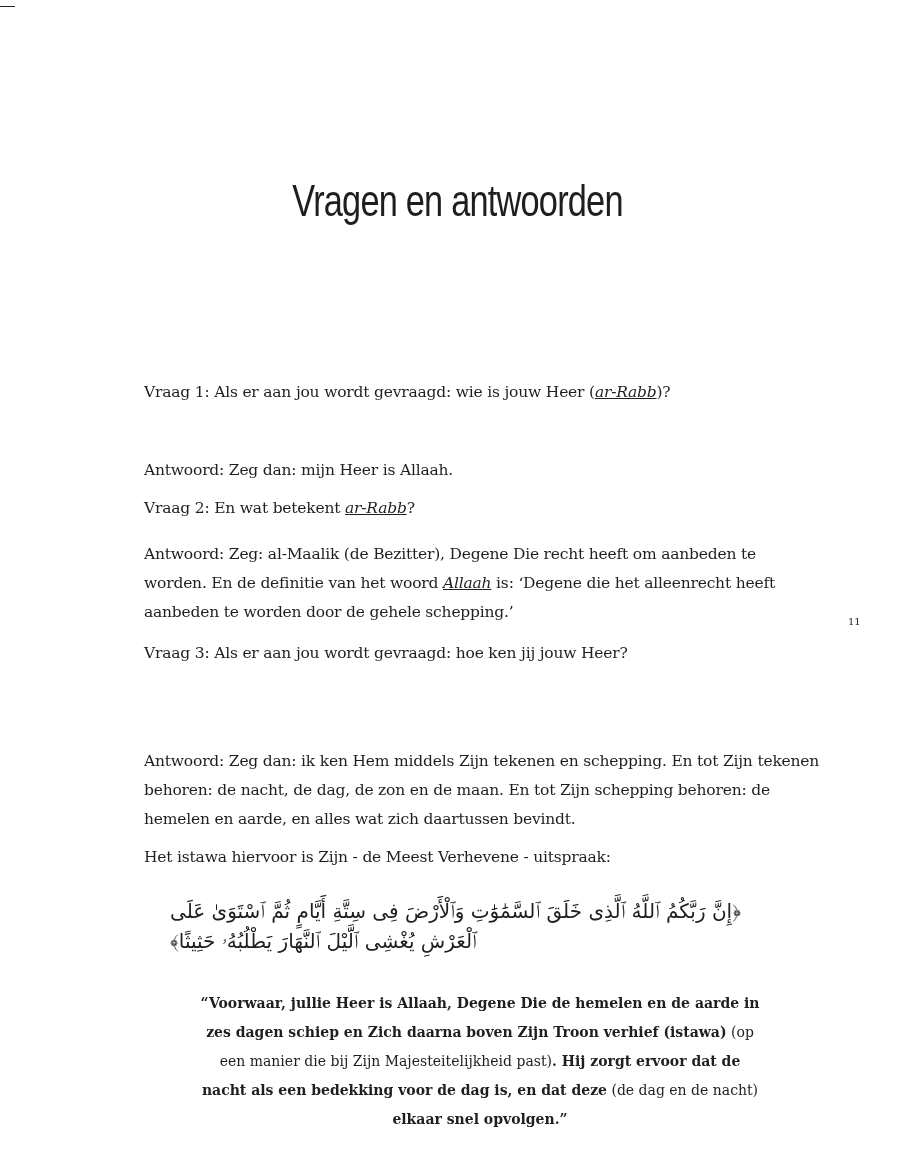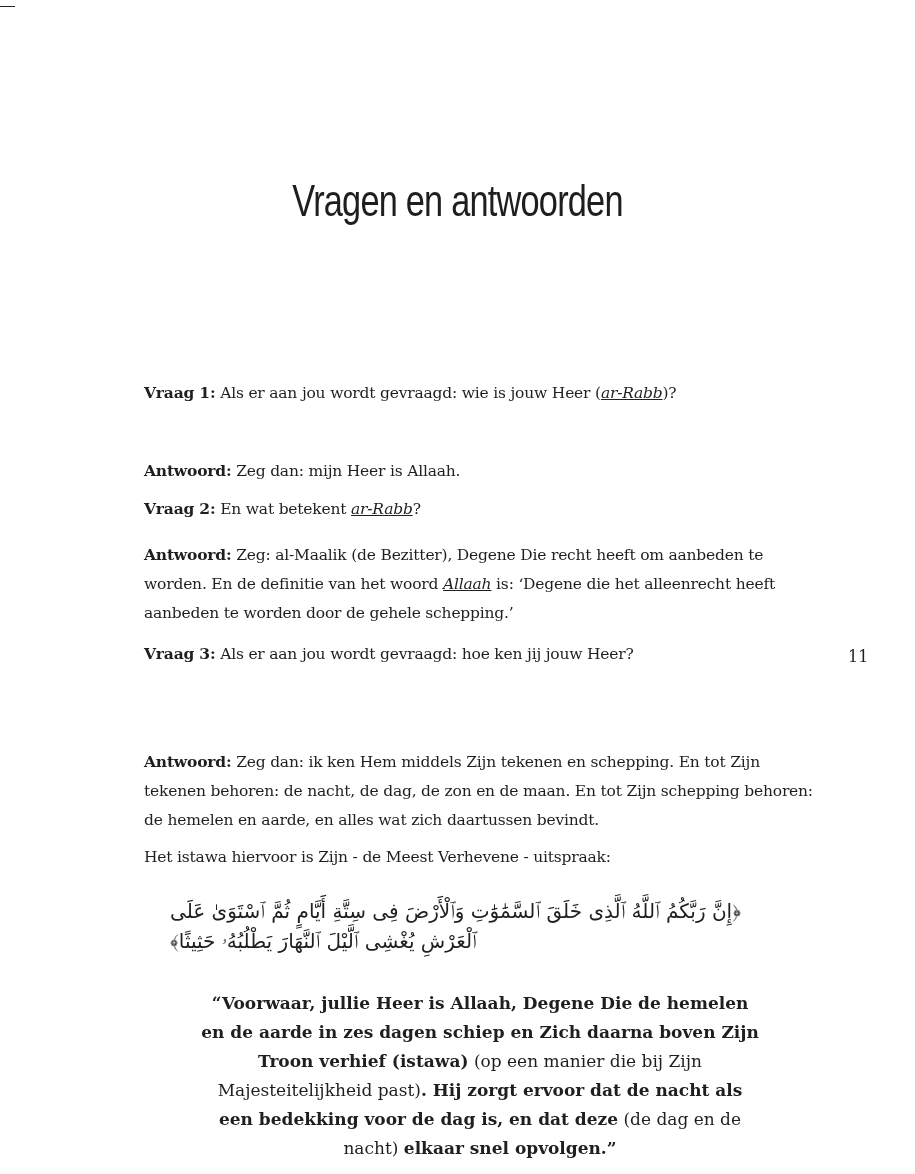--- a/index.html
+++ b/index.html
@@ -13,31 +13,31 @@
       position: absolute; left: 0; right: 0; top: 176px; text-align: center;
       font-family: "Liberation Sans", "DejaVu Sans", sans-serif;
       font-size: 44px; font-weight: normal; letter-spacing: -1px;
       transform: scaleX(0.78); transform-origin: center;
       color: #1e1e1e;
     }
     .para {
       position: absolute; left: 144px; width: 680px;
       font-size: 15.5px; line-height: 29px; letter-spacing: -0.2px;
     }
-    .para b { font-weight: bold; margin-top: 6px; }
+    .para b { font-weight: normal; margin-top: 6px; }
     .para i { font-style: italic; text-decoration: underline; }
-    .page-number { position: absolute; left: 848px; top: 647px; font-size: 16px; }
+    .page-number { position: absolute; left: 848px; top: 616px; font-size: 10px; }
     .arabic {
       position: absolute; left: 170px; width: 620px; top: 896px;
       direction: rtl; text-align: left;
       font-family: "DejaVu Sans", sans-serif; font-size: 20px; line-height: 30px;
     }
     .quote {
       position: absolute; left: 200px; width: 560px; top: 989px; text-align: center;
-      font-size: 17px; line-height: 29px;
+      font-size: 14px; line-height: 29px;
     }
     .quote b { font-weight: bold; }
   </style>
 </head>
 <body>
 
 <div class="crop-mark"></div>
 
 <h1 class="title" style="margin:0">Vragen en antwoorden</h1>
 

